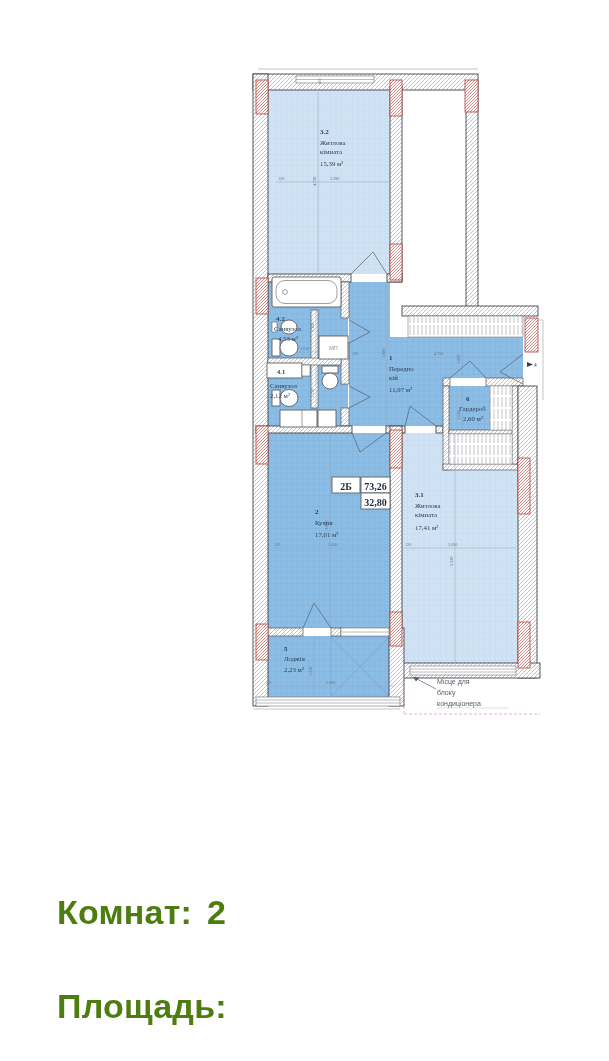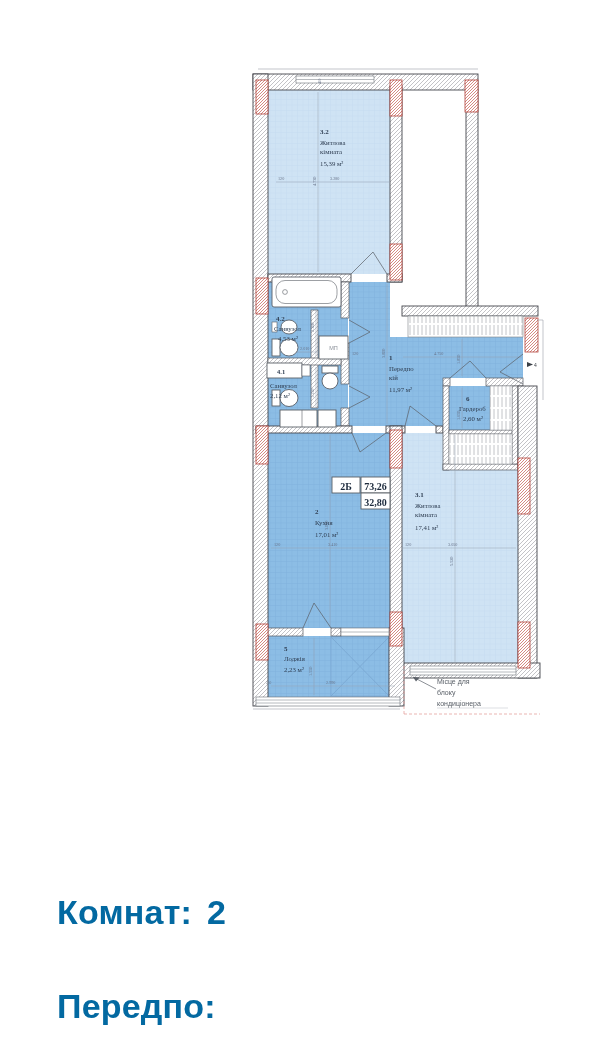--- a/index.html
+++ b/index.html
@@ -29,21 +29,21 @@
   .ext{stroke:#9aa0a8;stroke-width:0.6;fill:none}
   .acdash{stroke:#e4a2a0;stroke-width:0.8;fill:none;stroke-dasharray:3 2}
   .actxt{font:7px "Liberation Sans",sans-serif;fill:#5a6068}
   .mptxt{font:5.5px "Liberation Sans",sans-serif;fill:#8a9099}
   .ulabel{font:700 10px "Liberation Serif",serif;fill:#1c2a3c}
   .l41{font:700 6.5px "Liberation Serif",serif;fill:#2f3e52}
   .doormark{font:5px "Liberation Sans",sans-serif;fill:#3a3f46}
 
   
   .summary-line{position:absolute;left:57px;display:flex;align-items:baseline;gap:15px;
-    color:#0369a1;font-weight:700;font-size:34px;letter-spacing:0.2px;
+    color:#4d7c0f;font-weight:700;font-size:34px;letter-spacing:0.2px;
     font-family:"Liberation Sans",sans-serif;white-space:nowrap}
   #rooms-line{top:893px}
   #area-line{top:987px}
 </style>
 </head>
 <body>
 
 <svg class="plan" width="609" height="1061" viewBox="0 0 609 1061">
   <defs>
     <pattern id="hw" width="4" height="4" patternUnits="userSpaceOnUse">
@@ -311,14 +311,14 @@
   <g>
     <path class="ext" d="M258,69 H478 M543,320 V400 M537,320 H543 M253,709 H400"></path>
   </g>
 </svg>
 
 <div class="summary-line" id="rooms-line">
   <span>Комнат:</span>
   <span>2</span>
 </div>
 <div class="summary-line" id="area-line">
-  <span>Передпо:</span>
+  <span>Площадь:</span>
 </div>
 
 </body></html>

